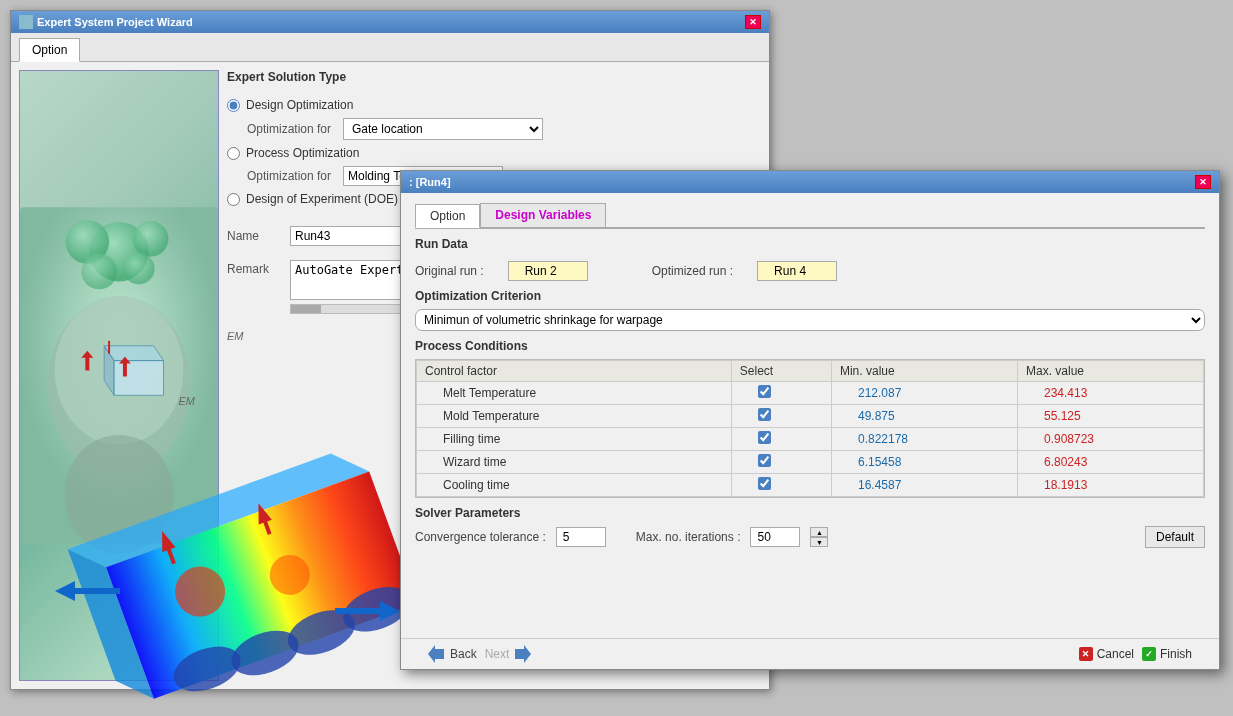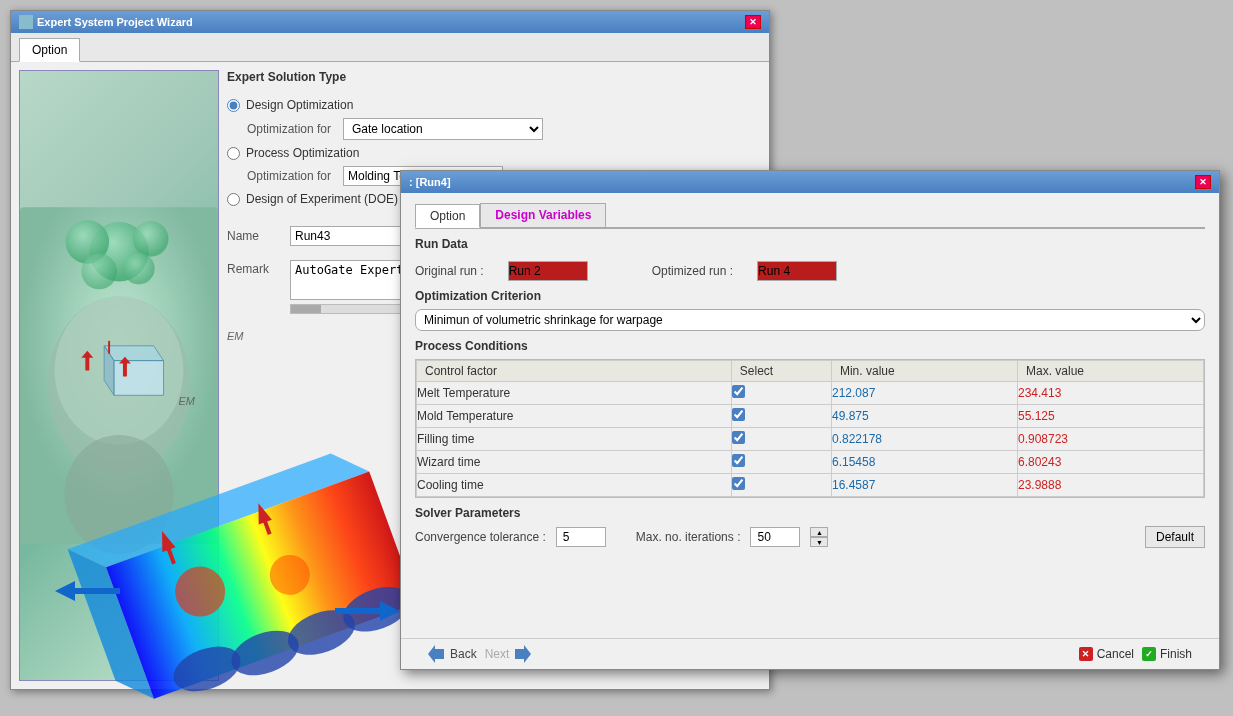--- a/index.html
+++ b/index.html
@@ -249,22 +249,22 @@
       display: flex;
       align-items: center;
       gap: 24px;
     }
     .run-data-label {
       font-size: 12px;
       color: #444;
     }
     .run-data-field {
       border: 1px solid #aaa;
-      background: #b91c1c;
-      padding: 2px 0;
+      background: #fef9c3;
+      padding: 2px 16px;
       font-size: 12px;
       width: 80px;
     }
 
     
     .criterion-row {
       display: flex;
       align-items: center;
       gap: 4px;
     }
@@ -284,21 +284,21 @@
     }
     th {
       border: 1px solid #ccc;
       padding: 3px 8px;
       text-align: left;
       font-weight: normal;
       color: #333;
     }
     td {
       border: 1px solid #ccc;
-      padding: 3px 0;
+      padding: 3px 26px;
       color: #333;
     }
     td.blue-val {
       color: #1a6aaa;
     }
     td.red-val {
       color: #cc2222;
     }
 
     
@@ -673,21 +673,21 @@
             <tr>
               <td>Wizard time</td>
               <td><input type="checkbox" checked="" style=""></td>
               <td class="blue-val">6.15458</td>
               <td class="red-val">6.80243</td>
             </tr>
             <tr>
               <td>Cooling time</td>
               <td><input type="checkbox" checked="" style=""></td>
               <td class="blue-val">16.4587</td>
-              <td class="red-val">23.9888</td>
+              <td class="red-val">18.1913</td>
             </tr>
           </tbody>
         </table>
       </div>
     </div>
 
     <div>
       <div class="section-title">Solver Parameters</div>
       <div class="solver-row">
         <span class="solver-label">Convergence tolerance :</span>

